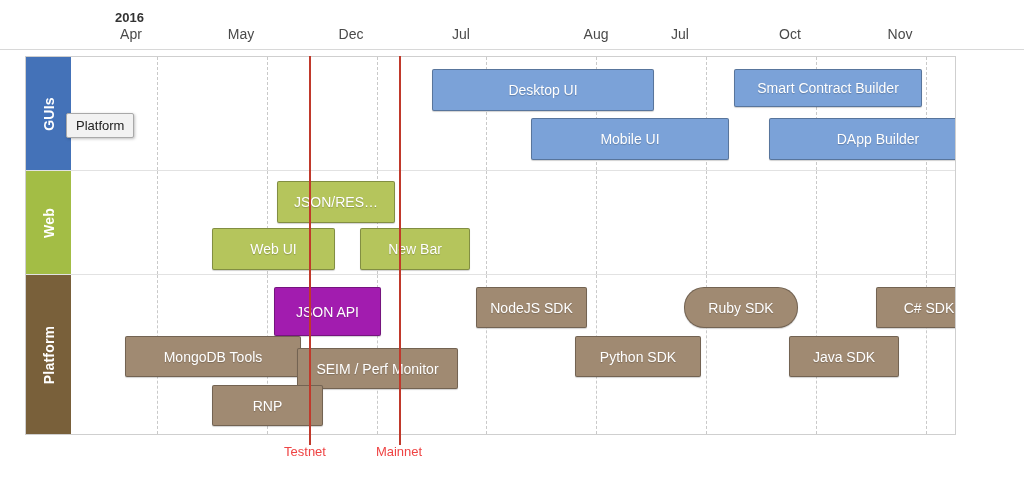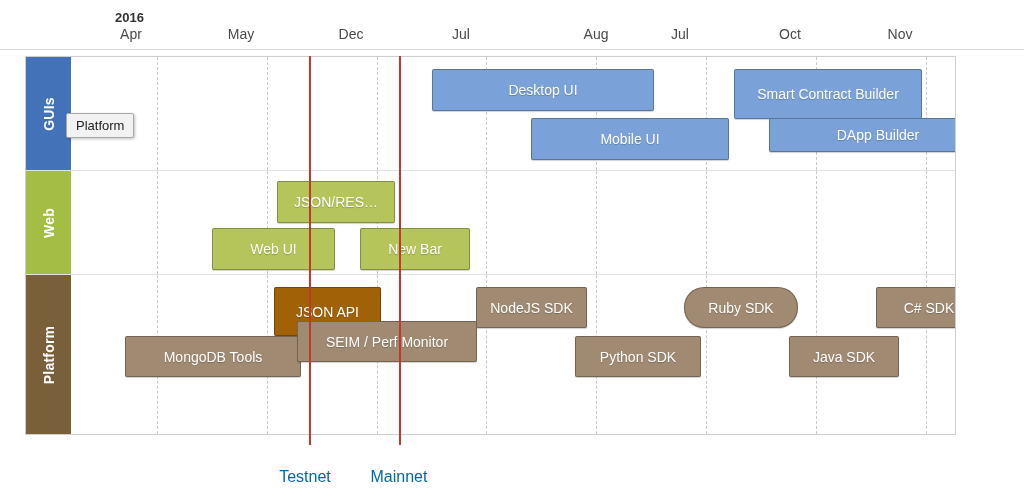--- a/index.html
+++ b/index.html
@@ -141,23 +141,23 @@
   .milestone-line {
     position: absolute;
     top: 56px;
     width: 2px;
     height: 389px;
     background: #c0392b;
     z-index: 6;
   }
   .milestone-label {
     position: absolute;
-    top: 468px;
-    font-size: 16px;
-    color: #0369a1;
+    top: 444px;
+    font-size: 13px;
+    color: #ef4444;
     white-space: nowrap;
     transform: translateX(-50%);
     z-index: 6;
   }
 
   
   .tooltip-box {
     position: absolute;
     background: #f2f2f2;
     border: 1px solid #a9a9a9;
@@ -203,29 +203,29 @@
         <div class="gridline" style="left:415px;"></div>
         <div class="gridline" style="left:525px;"></div>
         <div class="gridline" style="left:635px;"></div>
         <div class="gridline" style="left:745px;"></div>
         <div class="gridline" style="left:855px;"></div>
 
         <div class="task-bar" style="left:361px; top:12px; width:222px; height:42px; background:#7ba2d8;">
           <span class="task-bar-label">Desktop UI</span>
         </div>
 
-        <div class="task-bar" style="left:663px; top:12px; width:188px; height:50px; background:#7ba2d8;">
+        <div class="task-bar" style="left:663px; top:12px; width:188px; height:38px; background:#7ba2d8;">
           <span class="task-bar-label">Smart Contract Builder</span>
         </div>
 
         <div class="task-bar" style="left:460px; top:61px; width:198px; height:42px; background:#7ba2d8;">
           <span class="task-bar-label">Mobile UI</span>
         </div>
 
-        <div class="task-bar" style="left:698px; top:61px; width:202px; height:34px; background:#7ba2d8;padding-left:16px;">
+        <div class="task-bar" style="left:698px; top:61px; width:202px; height:42px; background:#7ba2d8;padding-left:16px;">
           <span class="task-bar-label">DApp Builder</span>
         </div>
       </div>
     </div>
 
     <div class="swimlane" style="top:114px; height:104px;">
       <div class="lane-header" style="background:#a3bd45;">
         <span class="lane-header-text">Web</span>
       </div>
       <div class="lane-plot">
@@ -262,43 +262,46 @@
         <div class="gridline" style="left:306px;"></div>
         <div class="gridline" style="left:415px;"></div>
         <div class="gridline" style="left:525px;"></div>
         <div class="gridline" style="left:635px;"></div>
         <div class="gridline" style="left:745px;"></div>
         <div class="gridline" style="left:855px;"></div>
 
         <div class="task-bar" style="left:405px; top:12px; width:111px; height:41px; background:#a08a72;">
           <span class="task-bar-label">NodeJS SDK</span>
         </div>
-        <div class="task-bar" style="left:203px; top:12px; width:107px; height:49px; background:#a16207;">
+        <div class="task-bar" style="left:203px; top:12px; width:107px; height:49px; background:#a21caf;">
           <span class="task-bar-label">JSON API</span>
         </div>
         <div class="task-bar" style="left:613px; top:12px; width:114px; height:41px; background:#a08a72;border-radius:20px;">
           <span class="task-bar-label">Ruby SDK</span>
         </div>
         <div class="task-bar" style="left:805px; top:12px; width:106px; height:41px; background:#a08a72;">
           <span class="task-bar-label">C# SDK</span>
         </div>
 
         <div class="task-bar" style="left:54px; top:61px; width:176px; height:41px; background:#a08a72;">
           <span class="task-bar-label">MongoDB Tools</span>
         </div>
-        <div class="task-bar" style="left:226px; top:46px; width:180px; height:41px; background:#a08a72;">
+        <div class="task-bar" style="left:226px; top:73px; width:161px; height:41px; background:#a08a72;">
           <span class="task-bar-label">SEIM / Perf Monitor</span>
         </div>
         <div class="task-bar" style="left:504px; top:61px; width:126px; height:41px; background:#a08a72;">
           <span class="task-bar-label">Python SDK</span>
         </div>
         <div class="task-bar" style="left:718px; top:61px; width:110px; height:41px; background:#a08a72;">
           <span class="task-bar-label">Java SDK</span>
         </div>
 
+        <div class="task-bar" style="left:141px; top:110px; width:111px; height:41px; background:#a08a72;">
+          <span class="task-bar-label">RNP</span>
+        </div>
       </div>
     </div>
   </div>
 
   <div class="milestone-line" style="left:309px;"></div>
   <div class="milestone-label" style="left:305px;">Testnet</div>
 
   <div class="milestone-line" style="left:399px;"></div>
   <div class="milestone-label" style="left:399px;">Mainnet</div>
 

